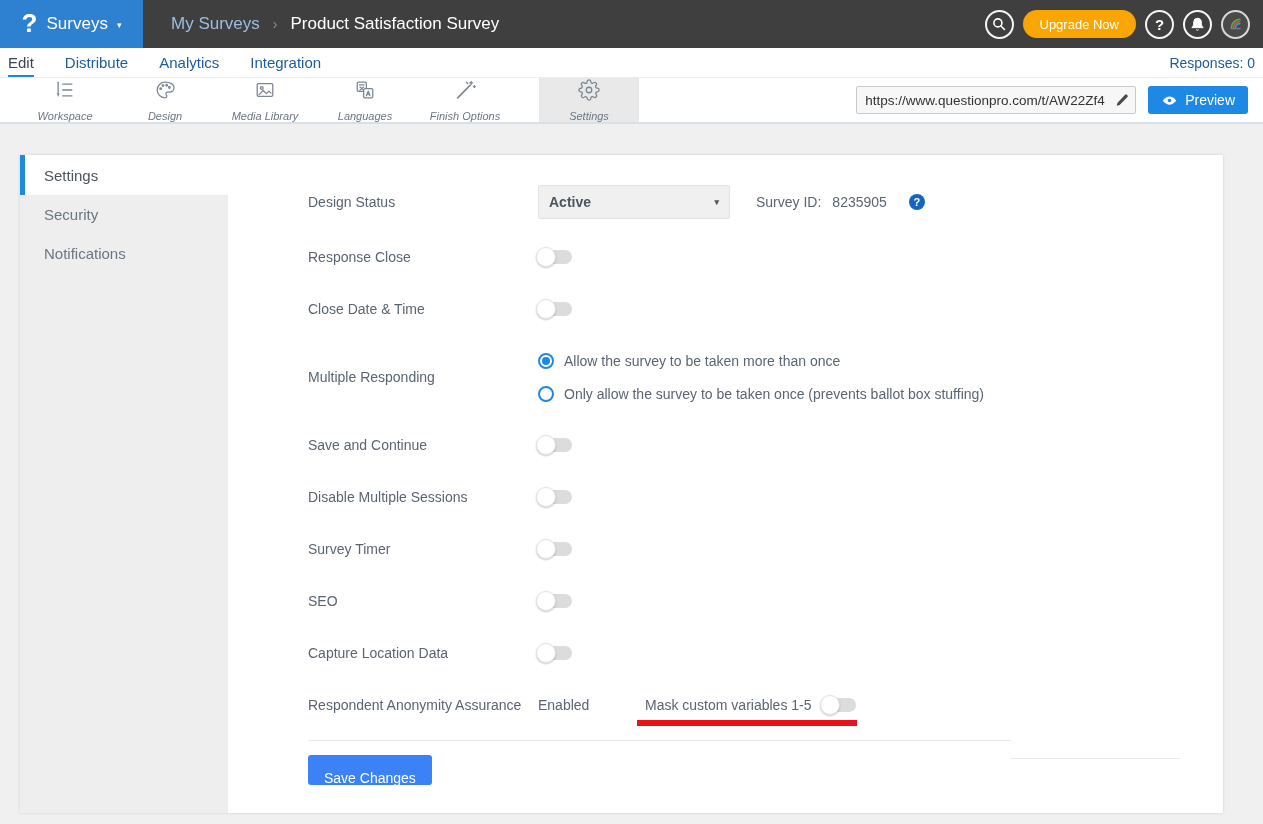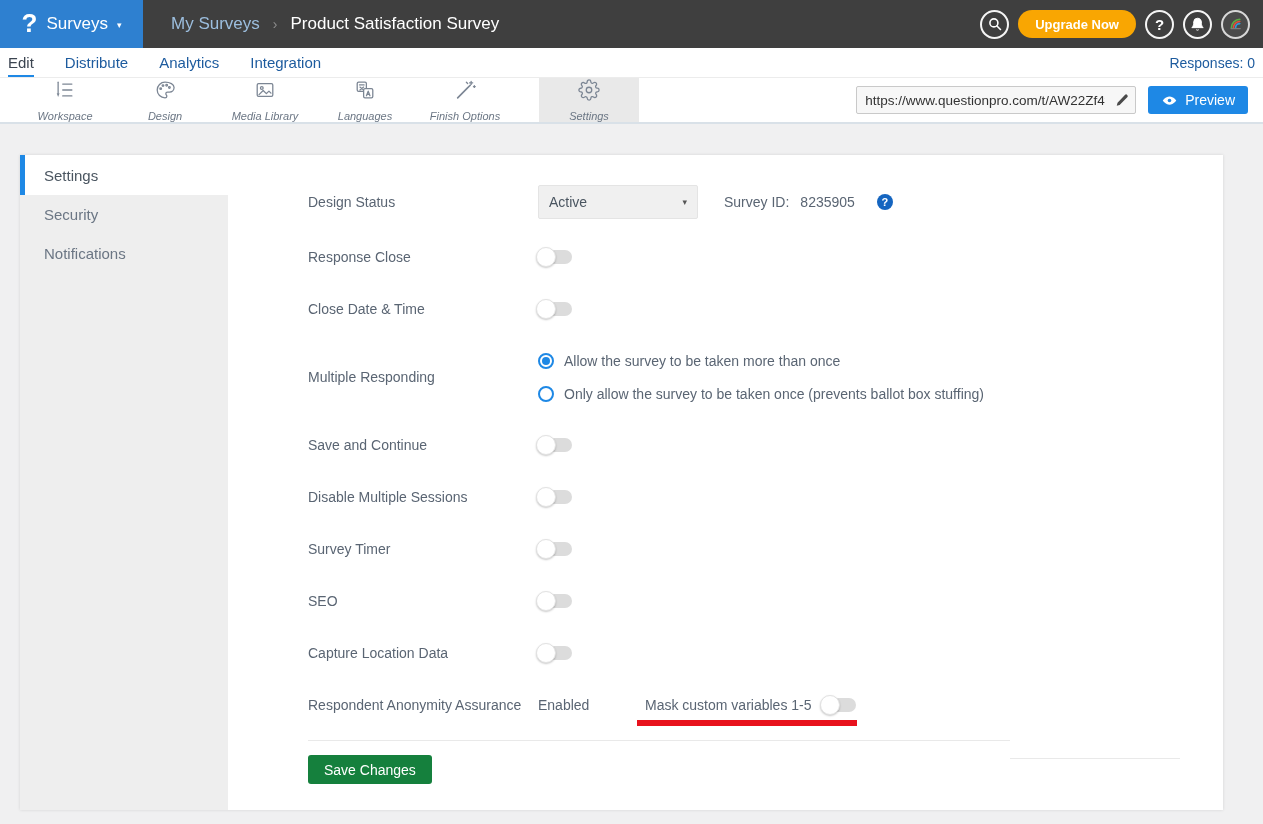--- a/index.html
+++ b/index.html
@@ -19,21 +19,21 @@
   .breadcrumb { margin-left:28px; display:flex; align-items:center; gap:13px; font-size:17px; }
   .crumb-parent { color:#9cbede; cursor:pointer; }
   .crumb-sep { color:#8d8d8d; font-size:14px; }
   .crumb-current { color:#fff; }
   .topbar-right { margin-left:auto; margin-right:13px; display:flex; align-items:center; gap:9px; }
   .circle-btn { width:29px; height:29px; border-radius:50%; border:2px solid rgba(255,255,255,.95);
                 display:flex; align-items:center; justify-content:center; color:#fff;
                 font-weight:bold; font-size:15px; cursor:pointer; background:transparent; }
   .avatar-btn { background:#4a4a4a; border-color:#d8d8d8; overflow:hidden; }
   .upgrade-btn { height:28px; padding:0 17px; border-radius:14px; background:#f9a602; color:#fff;
-                 font-size:13px; font-weight:bold; display:flex; align-items:center; cursor:pointer; border:none; }
+                 font-size:13px; font-weight:normal; display:flex; align-items:center; cursor:pointer; border:none; }
   
   .navrow { height:30px; background:#fff; display:flex; align-items:stretch; padding:0 8px;
             border-bottom:1px solid #ececec; }
   .nav-tab { font-size:15px; color:#1d5b9e; margin-right:31px; display:flex; align-items:center;
              cursor:pointer; border-bottom:2px solid transparent; padding-top:2px; }
   .nav-tab.active { color:#3b4450; border-bottom-color:#1e88e5; }
   .responses { margin-left:auto; color:#1d5b9e; font-size:14px; display:flex; align-items:center; }
   
   .toolbar { height:46px; background:#fff; display:flex; align-items:stretch; padding-left:15px;
              border-bottom:2px solid #d9e1e8; position:relative; }
@@ -59,23 +59,23 @@
   .side { width:208px; background:#eee; flex-shrink:0; }
   .side-item { height:39px; display:flex; align-items:center; padding-left:24px;
                color:#6b7684; font-size:15px; cursor:pointer; }
   .side-item.active { height:40px; background:#fff; border-left:5px solid #1e88e5;
                       padding-left:19px; color:#4a5560; }
   .form { flex:1; padding:24px 0 26px 80px; position:relative; }
   .row { display:flex; align-items:center; height:52px; }
   .row-label { width:230px; flex-shrink:0; color:#5a6573; font-size:14px; }
   
   .status-row { height:46px; margin-bottom:6px; }
-  .dropdown { width:160px; height:34px; background:#f0f0f0; border:1px solid #e4e4e4; border-radius:2px;
+  .dropdown { width:192px; height:34px; background:#f0f0f0; border:1px solid #e4e4e4; border-radius:2px;
               display:flex; align-items:center; justify-content:space-between; padding:16px 10px;
-              color:#4a5560; font-size:14px; cursor:pointer; }
+              color:#4a5560; font-size:14px; cursor:pointer;font-weight:bold; }
   .dropdown .caret { font-size:9px; color:#555; }
   .sid-label { margin-left:26px; color:#5a6573; font-size:14px; }
   .sid-value { margin-left:11px; color:#5a6573; font-size:14px; }
   .help-badge { margin-left:22px; width:16px; height:16px; border-radius:50%; background:#1565c0;
                 color:#fff; font-size:11px; font-weight:bold; display:flex; align-items:center;
                 justify-content:center; cursor:pointer; }
   
   .toggle { width:34px; height:14px; background:#dcdcdc; border-radius:7px; position:relative;
             display:inline-block; cursor:pointer; flex-shrink:0; }
   .toggle .knob { position:absolute; left:-2px; top:-3px; width:20px; height:20px; background:#fff;
@@ -90,21 +90,21 @@
   .radio-label { color:#5a6573; font-size:14px; }
   
   .anon-row { position:relative; }
   .anon-status { width:107px; color:#5a6573; font-size:14px; }
   .anon-mask-label { width:177px; color:#5a6573; font-size:14px; }
   .red-underline { position:absolute; left:329px; top:41px; width:220px; height:6px; background:#e8121d; }
   
   .dividers { position:relative; height:0; }
   .divider-a { position:absolute; left:0; top:9px; width:702px; border-top:1px solid #e9e9e9; }
   .divider-b { position:absolute; left:702px; top:27px; width:170px; border-top:1px solid #e9e9e9; }
-  .save-btn { margin-top:24px; height:29px; padding:0 16px; background:#15803d; border:none;
+  .save-btn { margin-top:24px; height:15px; padding:15px 16px; background:#3b82f6; border:none;
               border-radius:3px; color:#fff; font-size:14px; cursor:pointer; }
 </style>
 </head>
 <body>
 
 <div class="topbar">
   <div class="brand">
     <span class="logo">?</span>
     <span class="brand-label">Surveys</span>
     <span class="caret">▾</span>

